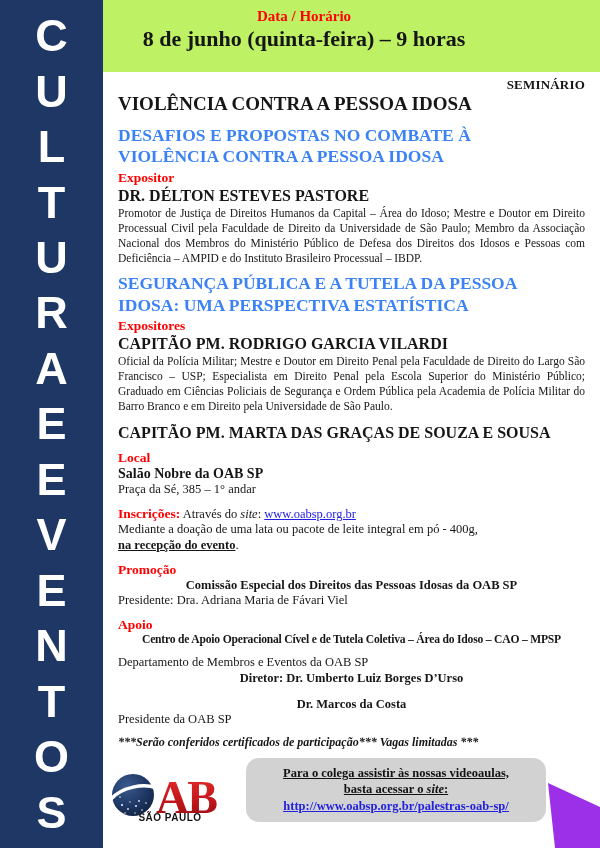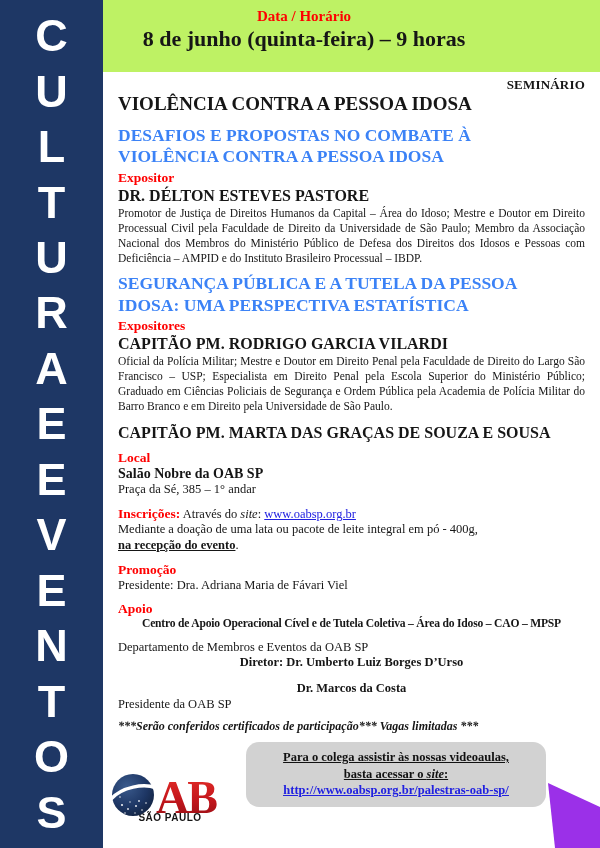--- a/index.html
+++ b/index.html
@@ -124,20 +124,21 @@
 
       <div class="line mt8">
         <span class="red-label" style="font-size:13.5px">Inscrições:</span><span> Através do </span><span class="i">site</span><span>: </span><a class="doc-link">www.oabsp.org.br</a>
       </div>
       <div class="line">Mediante a doação de uma lata ou pacote de leite integral em pó - 400g,</div>
       <div class="line">
         <span class="b u">na recepção do evento</span><span>.</span>
       </div>
 
       <div class="red-label mt8">Promoção</div>
+      <div class="line b">Comissão Especial dos Direitos das Pessoas Idosas da OAB SP</div>
       <div class="line">Presidente: Dra. Adriana Maria de Fávari Viel</div>
 
       <div class="red-label mt8">Apoio</div>
       <div class="line b" style="font-size:11.6px; letter-spacing:-0.2px;">Centro de Apoio Operacional Cível e de Tutela Coletiva – Área do Idoso – CAO – MPSP</div>
       <div class="line mt8">Departamento de Membros e Eventos da OAB SP</div>
       <div class="line b">Diretor: Dr. Umberto Luiz Borges D’Urso</div>
       <div class="line b mt10">Dr. Marcos da Costa</div>
       <div class="line">Presidente da OAB SP</div>
 
       <div class="notes">***Serão conferidos certificados de participação*** Vagas limitadas ***</div>

